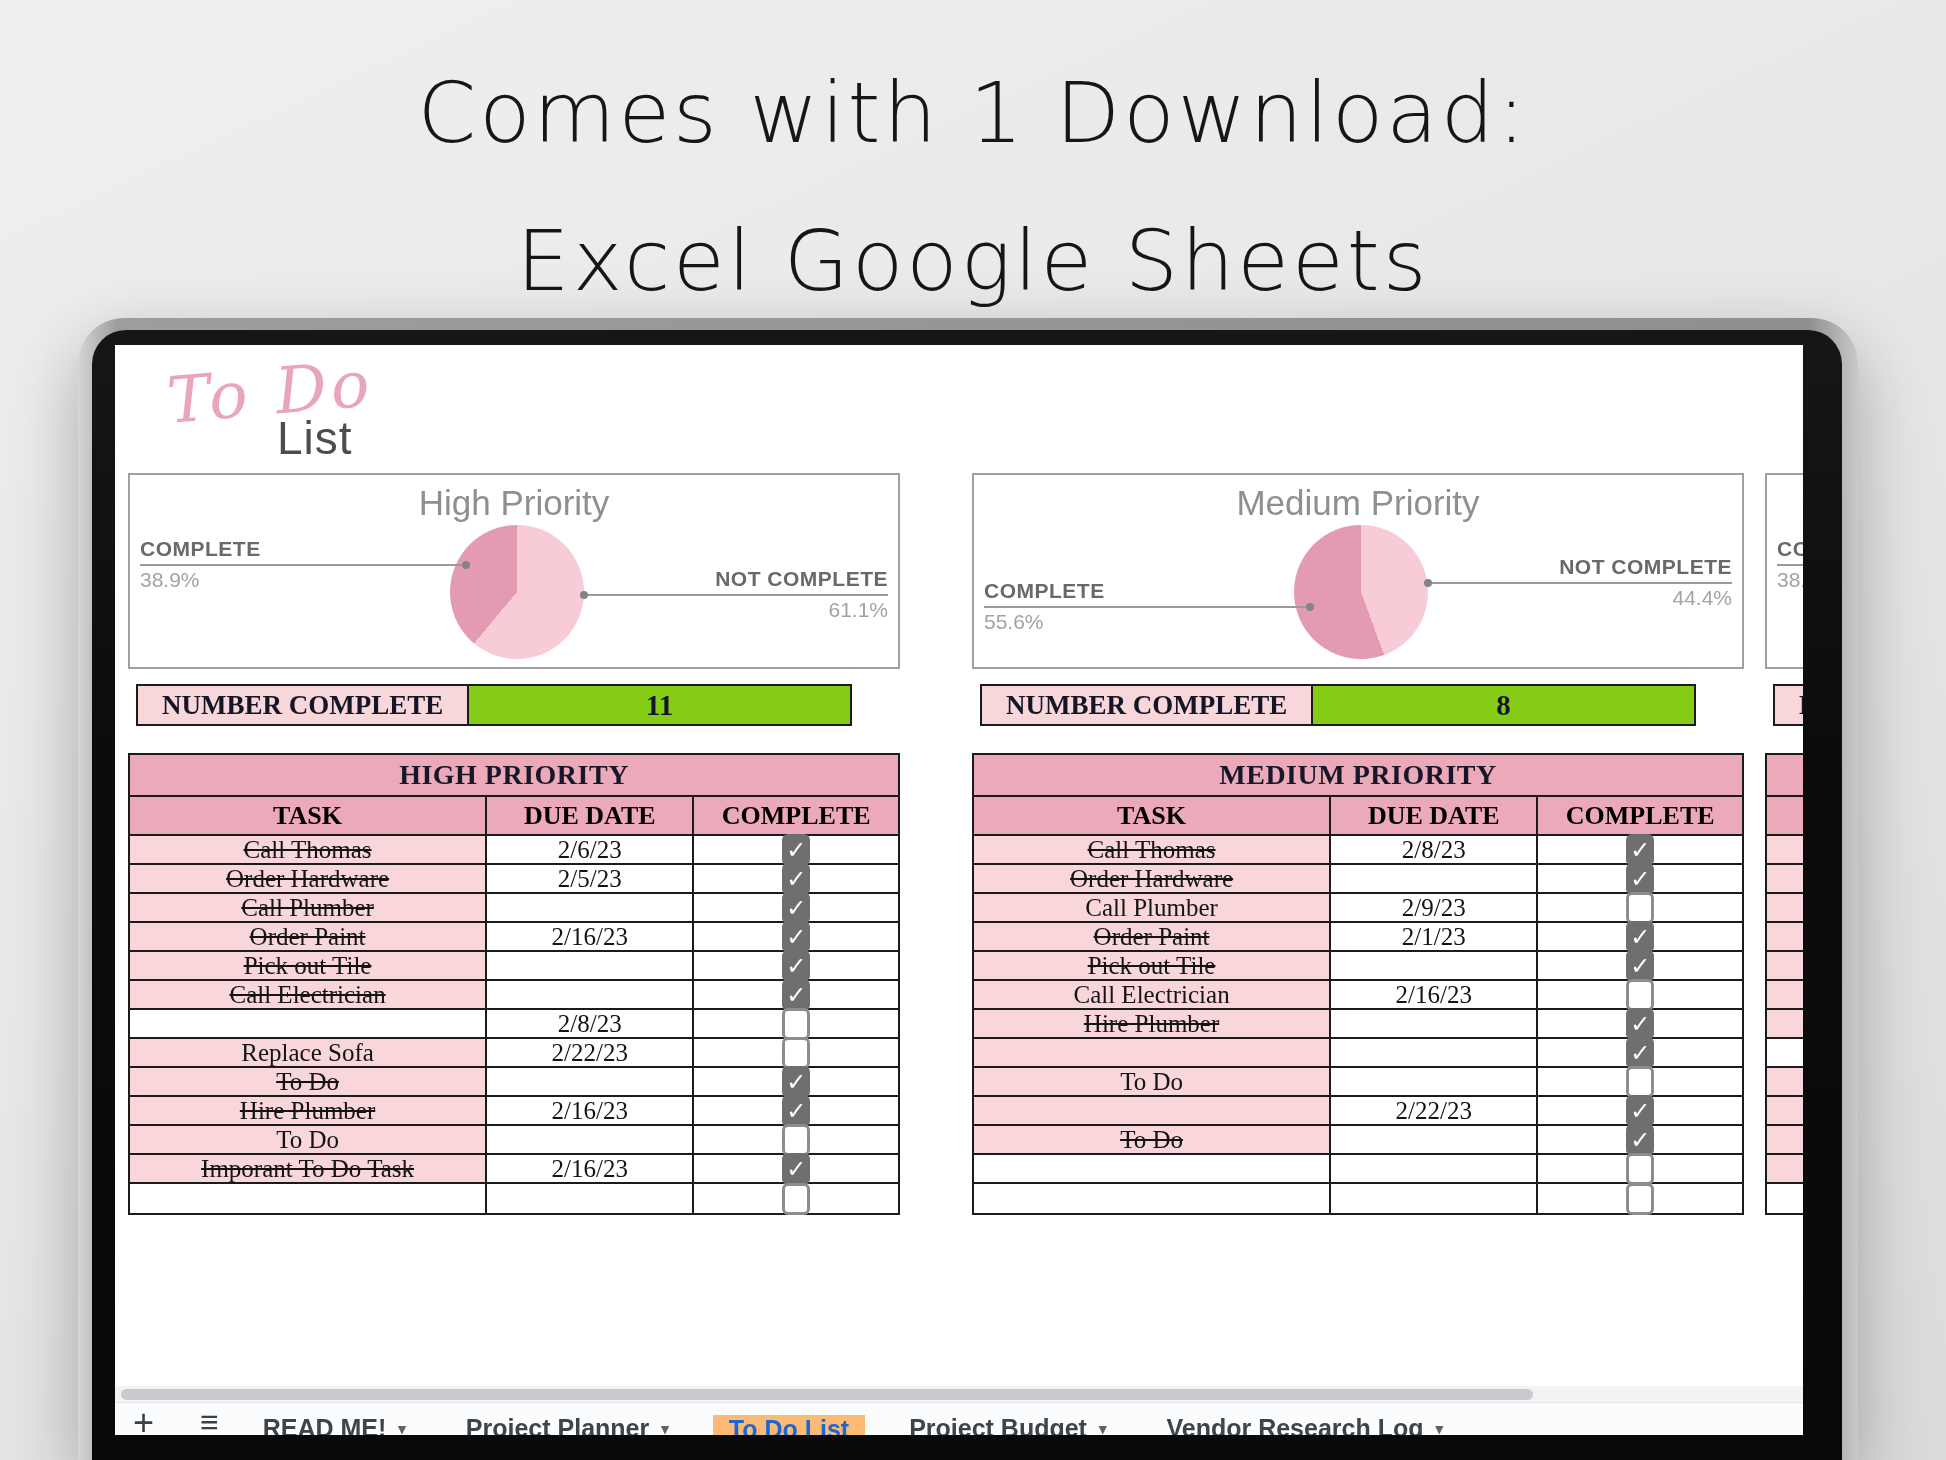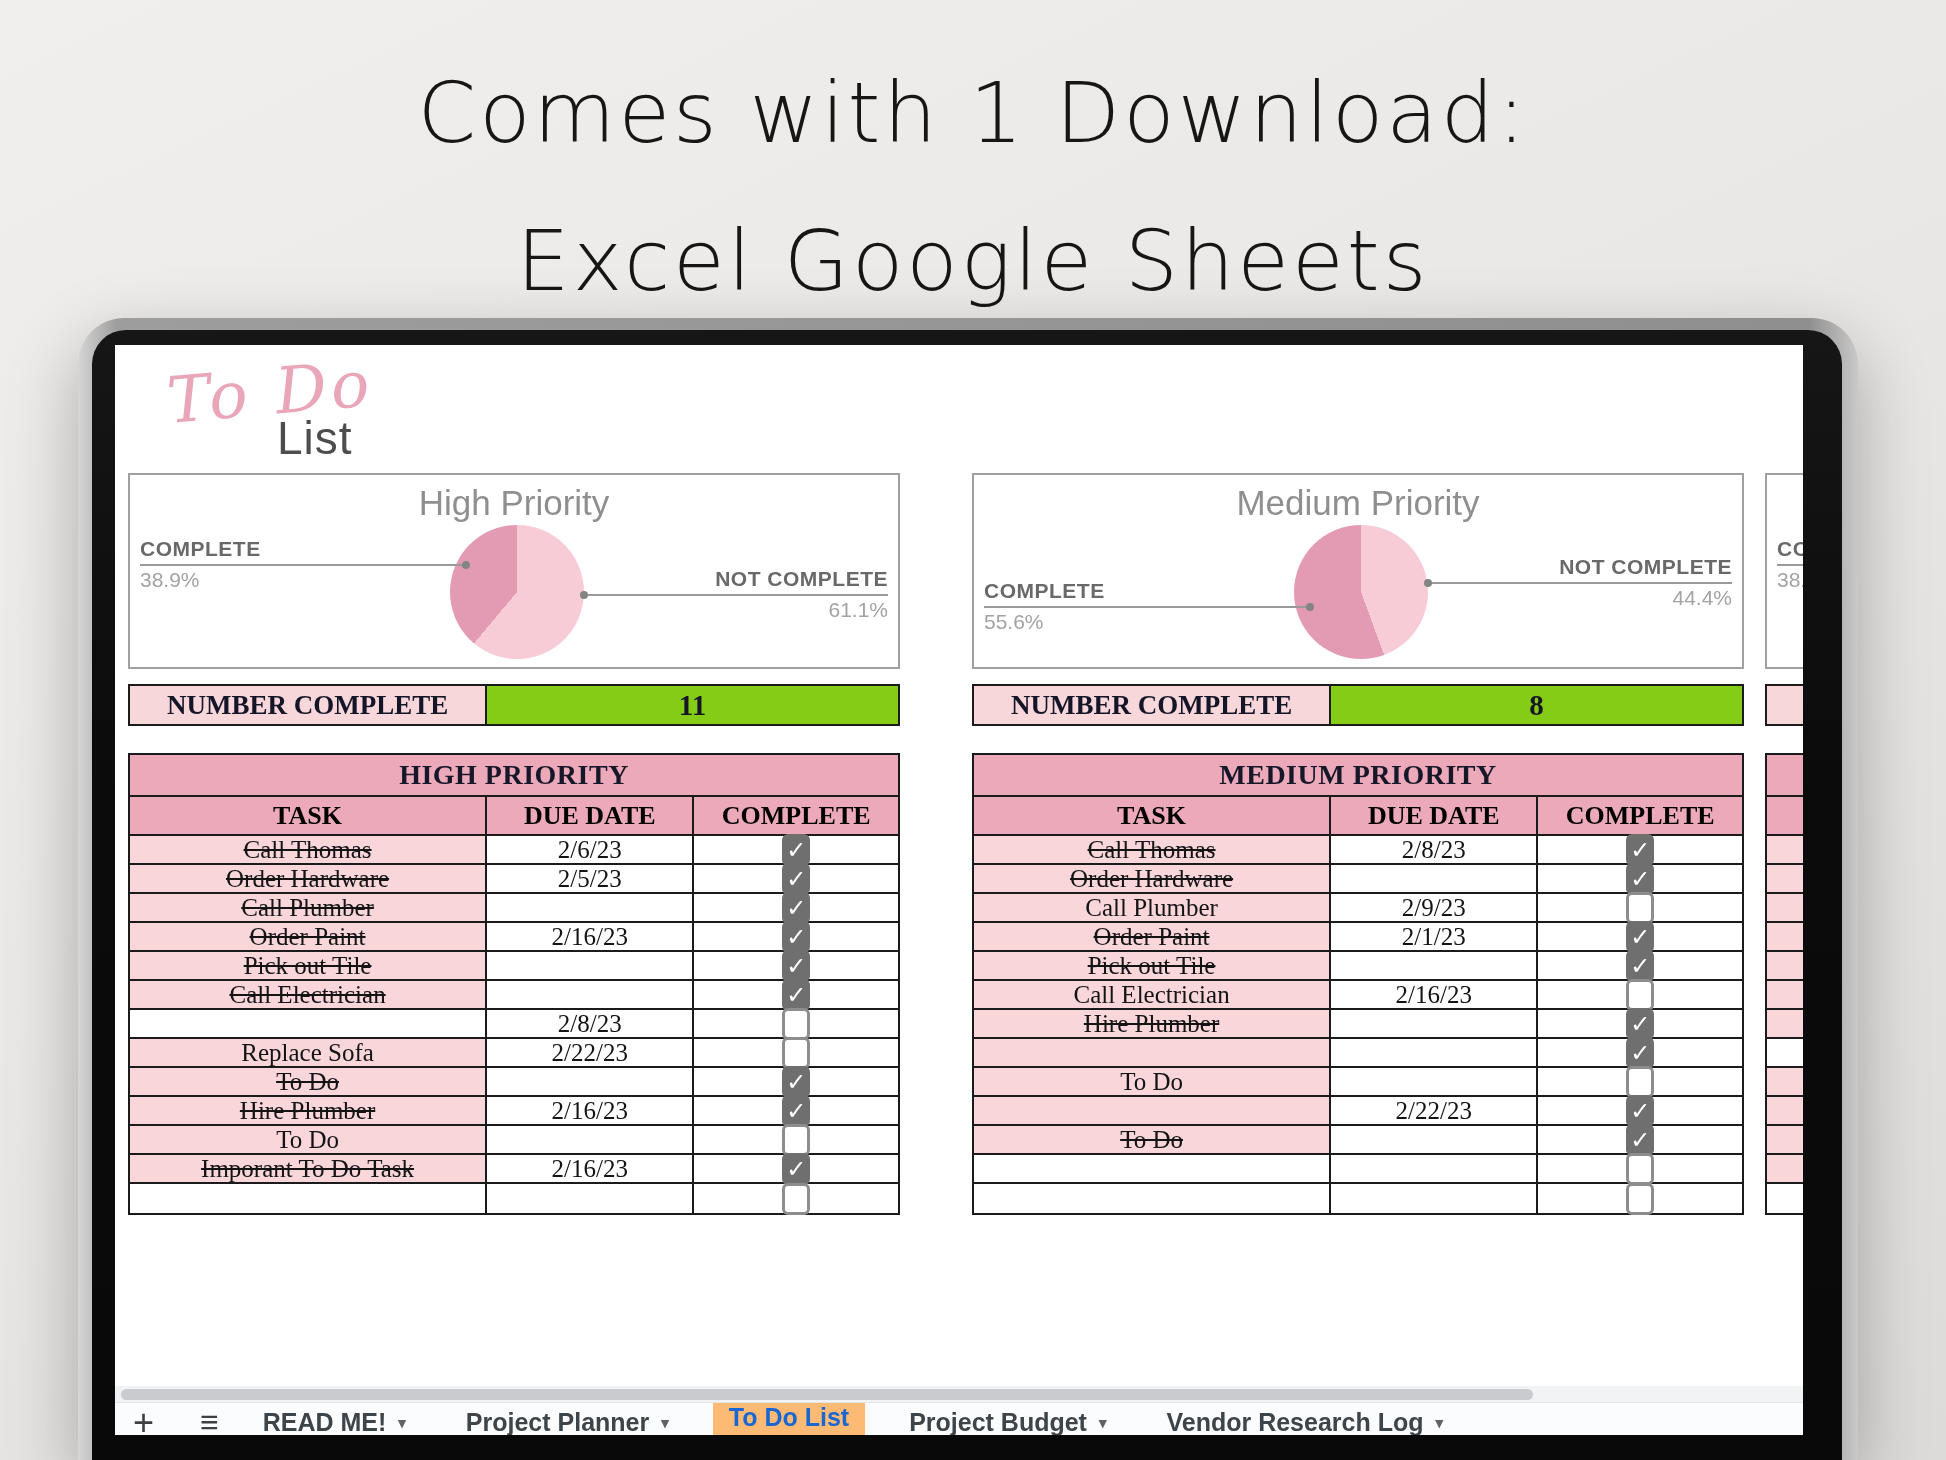--- a/index.html
+++ b/index.html
@@ -72,22 +72,22 @@
   .leader.right .leader-line::after { left:-4px; }
   .chart-panel[data-idx="0"] .leader.left,
   .chart-panel[data-idx="2"] .leader.left  { top:62px; }
   .chart-panel[data-idx="0"] .leader.right,
   .chart-panel[data-idx="2"] .leader.right { top:92px; }
   .chart-panel[data-idx="1"] .leader.left  { top:104px; }
   .chart-panel[data-idx="1"] .leader.right { top:80px; }
 
   
   .numrow {
-    position:absolute; top:339px; width:772px; height:42px; display:flex;
-    border:2px solid #1b1b1b; font-family:"Liberation Serif",serif;
+    position:absolute; top:339px; width:716px; height:42px; display:flex;
+    border:2px solid #1b1b1b; font-family:"Liberation Serif",serif;margin-left:8px;
   }
   .numrow .nr-label {
     width:46.5%; background:#f8d7db; border-right:2px solid #1b1b1b;
     display:flex; align-items:center; justify-content:center;
     font-weight:bold; font-size:27px; color:#151528;
   }
   .numrow .nr-value {
     flex:1; background:#84cc16; display:flex; align-items:center; justify-content:center;
     font-weight:bold; font-size:29px; color:#151528;
   }
@@ -136,21 +136,21 @@
   }
   .tab-bar {
     position:absolute; left:0; top:1057px; width:100%; height:40px;
     background:#fbfcfd; border-top:1px solid #e4e4e4;
     display:flex; align-items:stretch; font-family:"Liberation Sans",sans-serif;
   }
   .tb-plus { align-self:center; margin-left:18px; font-size:36px; color:#3c4043; line-height:30px; }
   .tb-menu { align-self:center; margin-left:46px; font-size:32px; color:#3c4043; }
   .tab {
     margin-left:28px; padding:0 16px; display:flex; align-items:center; gap:12px;
-    font-size:25px; font-weight:bold; color:#3f4449; white-space:nowrap;
+    font-size:25px; font-weight:bold; color:#3f4449; white-space:nowrap;margin-top:12px;
   }
   .tab:first-of-type { margin-left:48px; }
   .tab .arrow { font-size:15px; color:#5f6368; }
   .tab.active { color:#1967d2; background:#fdba74;flex-direction:column; }
   .tab.active .arrow { color:#1967d2; }
 </style>
 </head>
 <body>
 
 <div class="heading" id="heading1">Comes with 1 Download:</div>

